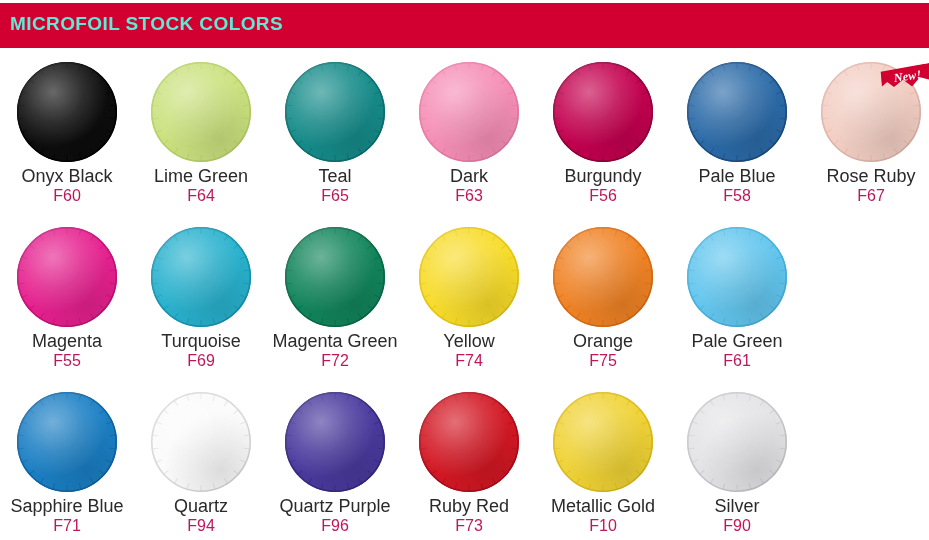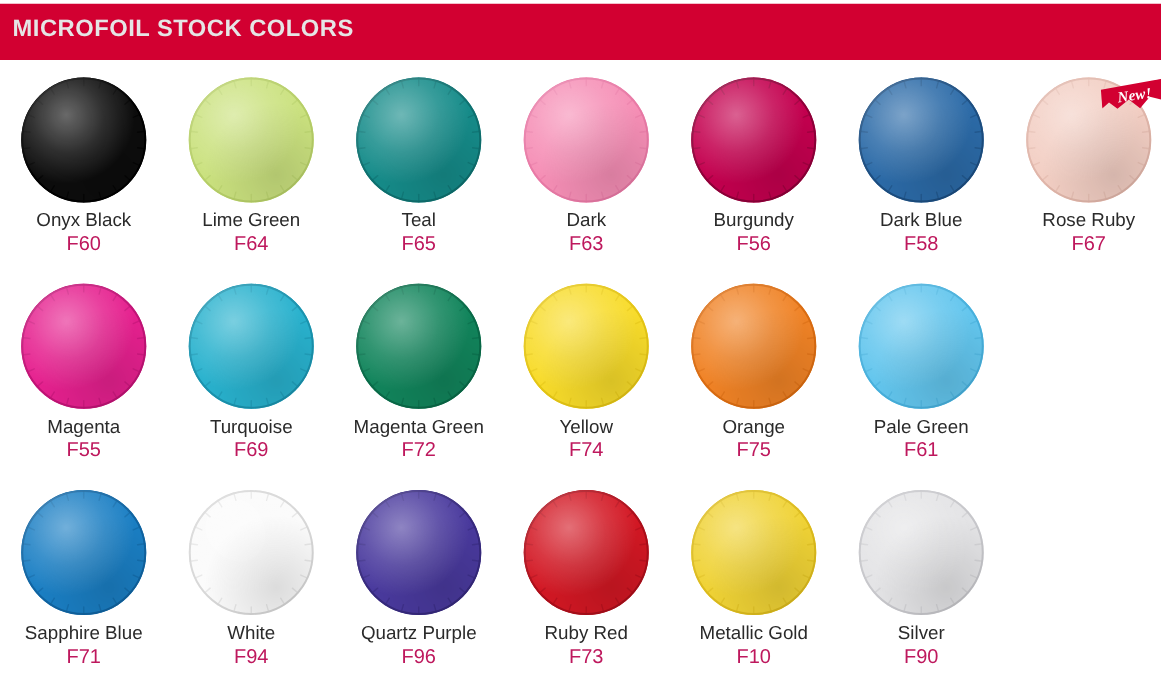--- a/index.html
+++ b/index.html
@@ -24,21 +24,21 @@
     height: 45px;
     background: #d20031;
     box-sizing: border-box;
   }
   #header-title {
     position: absolute;
     left: 10px;
     top: 10px;
     font-size: 19px;
     font-weight: bold;
-    color: #e5e5e5;
+    color: #5eead4;
     letter-spacing: 0.4px;
     white-space: nowrap;
     font-family: "Liberation Sans", sans-serif;
   }
 
   
   #color-grid {
     position: absolute;
     top: 52px;
     left: 0;
@@ -92,21 +92,21 @@
     position: absolute;
     left: -1px;
     top: -1px;
     width: 102px;
     height: 102px;
     pointer-events: none;
   }
 
   .color-name {
     margin-top: 7px;
-    font-size: 15px;
+    font-size: 18px;
     color: #2a2a2a;
     text-align: center;
     line-height: 15px;
     white-space: nowrap;
     font-family: "Liberation Sans", sans-serif;
   }
   .color-code {
     margin-top: 4px;
     font-size: 16px;
     color: #be185d;
@@ -361,21 +361,21 @@
               <line x1="2.00" y1="43.96" x2="7.94" y2="44.81" opacity="0.55"></line>
               <line x1="5.97" y1="30.44" x2="11.43" y2="32.93" opacity="0.55"></line>
               <line x1="13.59" y1="18.58" x2="18.12" y2="22.51" opacity="0.55"></line>
               <line x1="24.24" y1="9.36" x2="27.48" y2="14.41" opacity="0.55"></line>
               <line x1="37.05" y1="3.51" x2="38.74" y2="9.26" opacity="0.55"></line>
             </g>
       </svg>
       <div class="balloon-shine"></div>
 
     </div>
-    <div class="color-name">Dark Blue</div>
+    <div class="color-name">Pale Blue</div>
     <div class="color-code">F58</div>
   </div>
 
   <div class="color-cell">
     <div class="balloon-wrap">
       <div class="balloon" style="background: rgb(243, 207, 196);"></div>
       <svg class="balloon-edge" viewBox="0 0 102 102">
         <circle class="edge-circle" cx="51" cy="51" r="49.2" fill="none" stroke-width="1.6" stroke="#e0b6aa"></circle>
         <g class="scallops" stroke-width="1.1" fill="none" stroke-linecap="round" stroke="#e0b6aa">
               <line x1="51.00" y1="1.50" x2="51.00" y2="7.50" opacity="0.55"></line>
@@ -701,21 +701,21 @@
               <line x1="2.00" y1="43.96" x2="7.94" y2="44.81" opacity="0.55"></line>
               <line x1="5.97" y1="30.44" x2="11.43" y2="32.93" opacity="0.55"></line>
               <line x1="13.59" y1="18.58" x2="18.12" y2="22.51" opacity="0.55"></line>
               <line x1="24.24" y1="9.36" x2="27.48" y2="14.41" opacity="0.55"></line>
               <line x1="37.05" y1="3.51" x2="38.74" y2="9.26" opacity="0.55"></line>
             </g>
       </svg>
       <div class="balloon-shine"></div>
 
     </div>
-    <div class="color-name">White</div>
+    <div class="color-name">Quartz</div>
     <div class="color-code">F94</div>
   </div>
 
   <div class="color-cell">
     <div class="balloon-wrap">
       <div class="balloon" style="background: rgb(74, 58, 158);"></div>
       <svg class="balloon-edge" viewBox="0 0 102 102">
         <circle class="edge-circle" cx="51" cy="51" r="49.2" fill="none" stroke-width="1.6" stroke="#372a7d"></circle>
         <g class="scallops" stroke-width="1.1" fill="none" stroke-linecap="round" stroke="#372a7d">
               <line x1="51.00" y1="1.50" x2="51.00" y2="7.50" opacity="0.55"></line>

